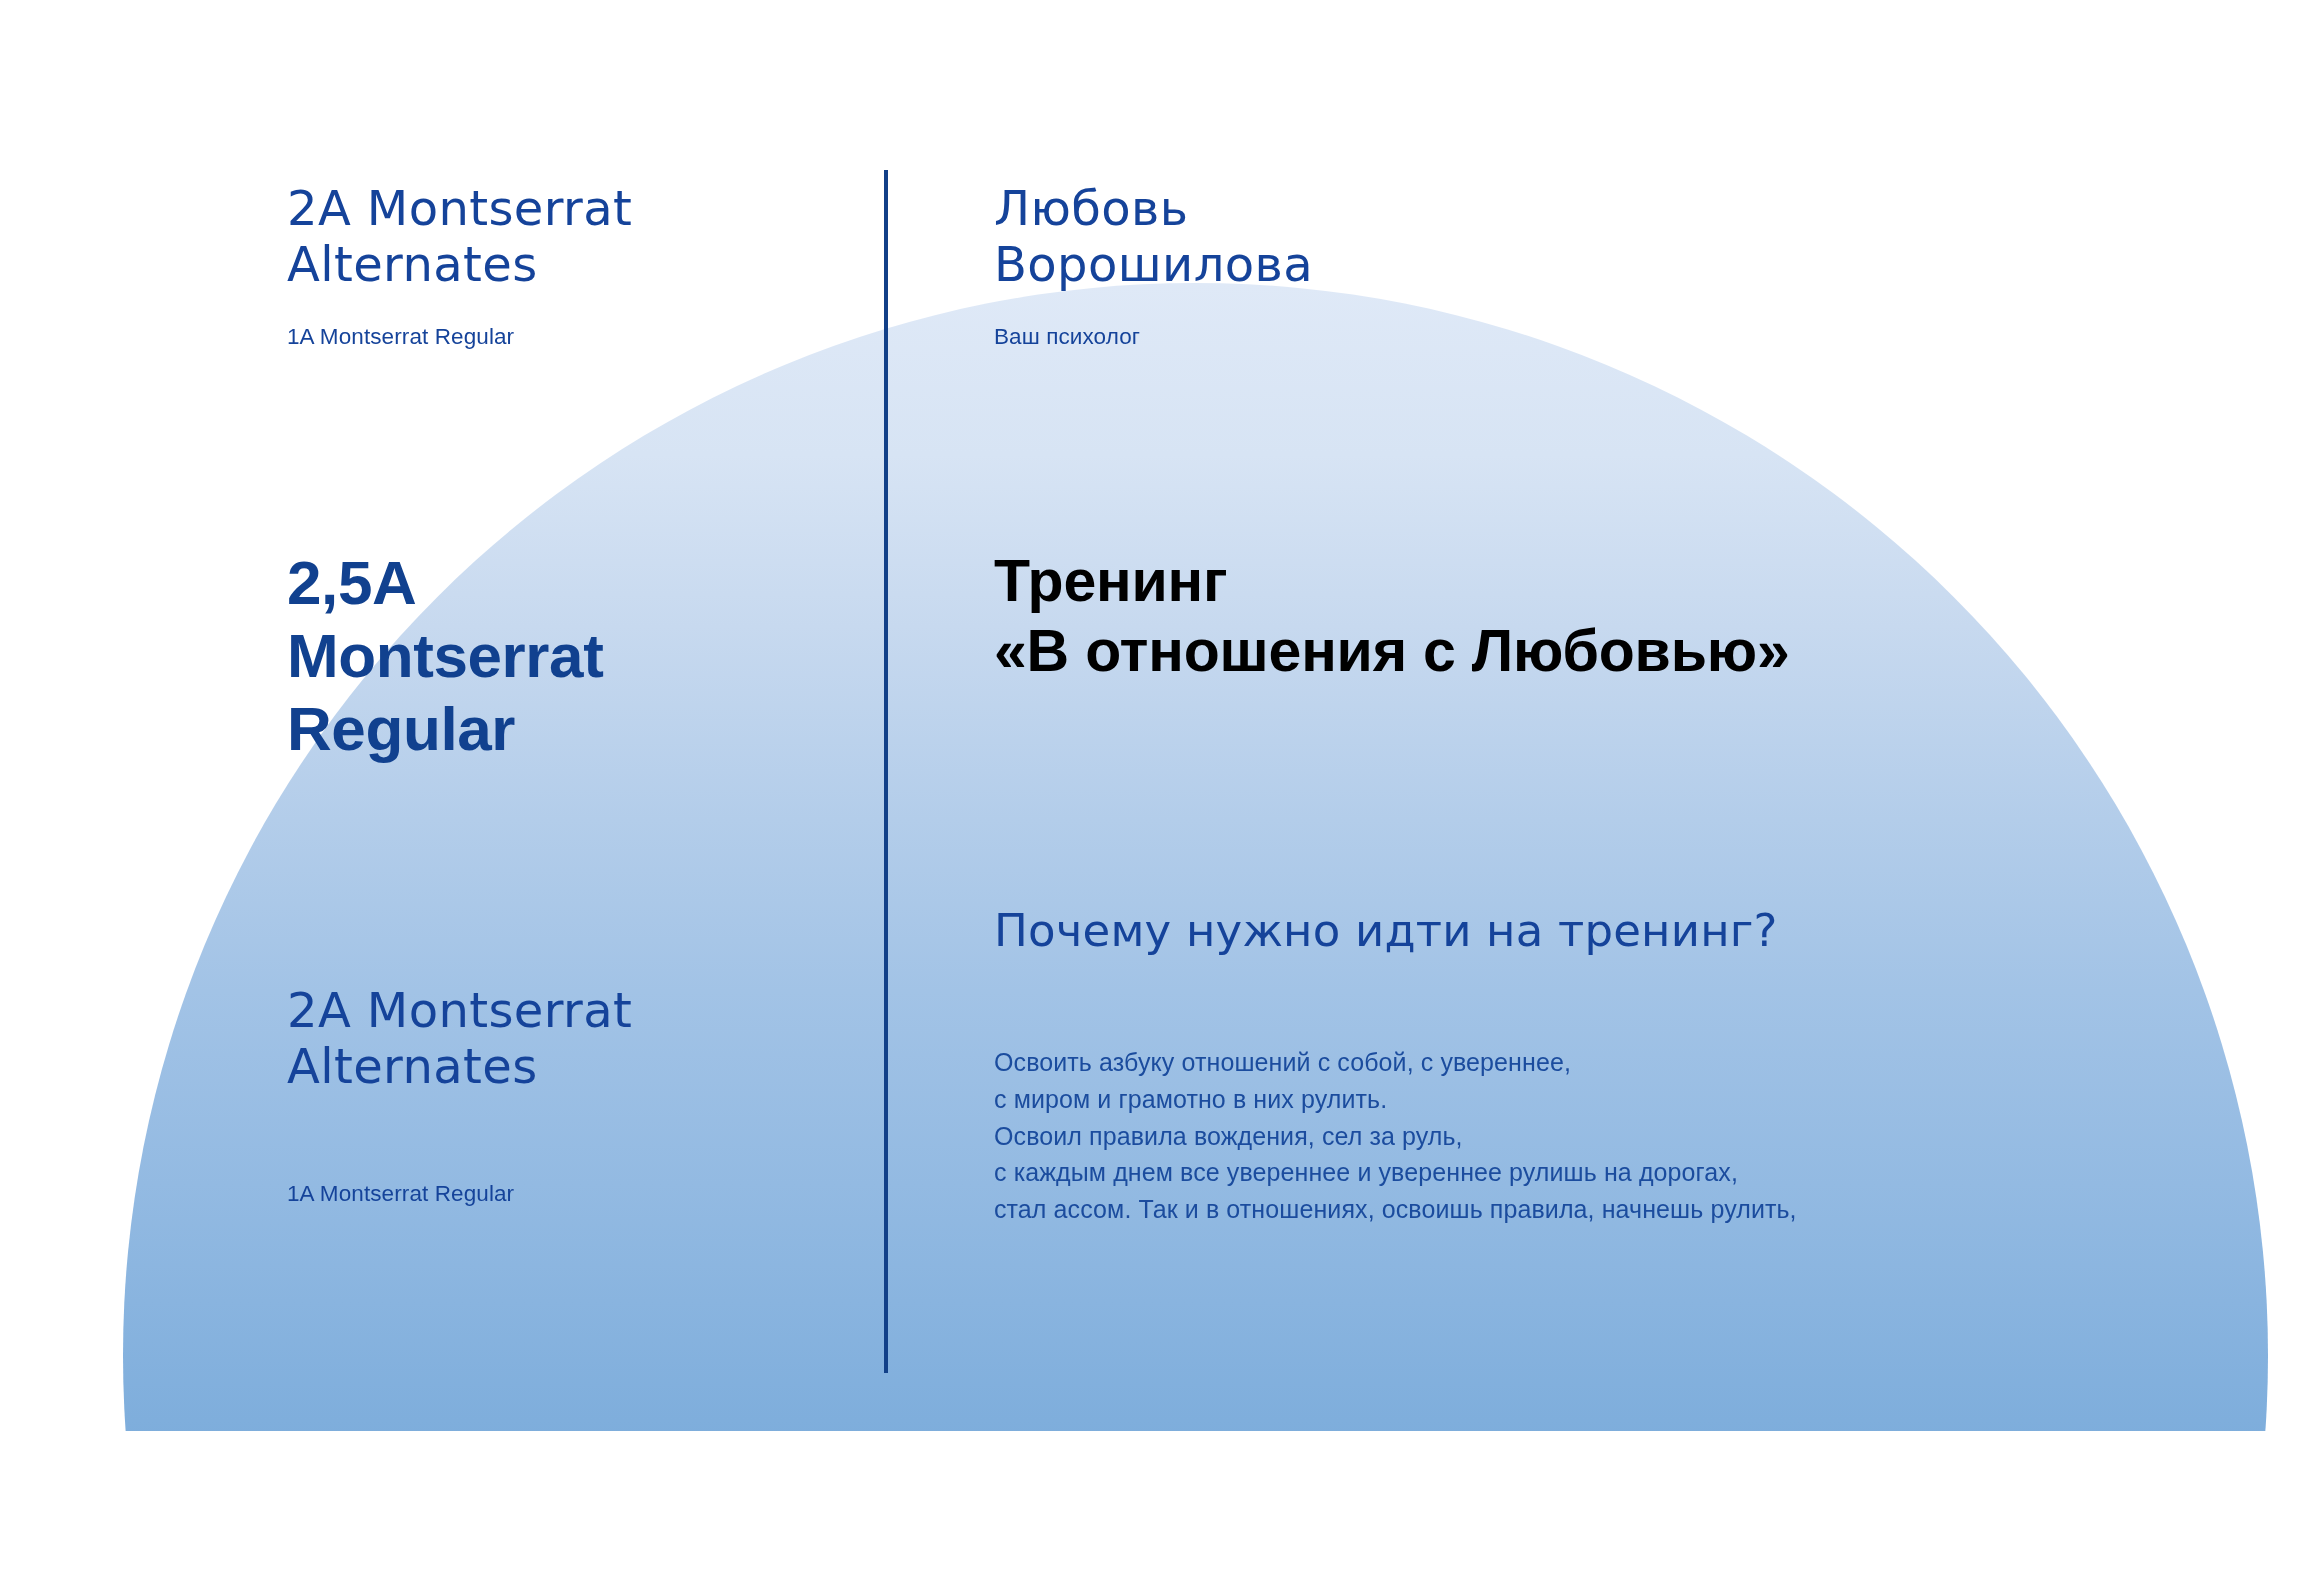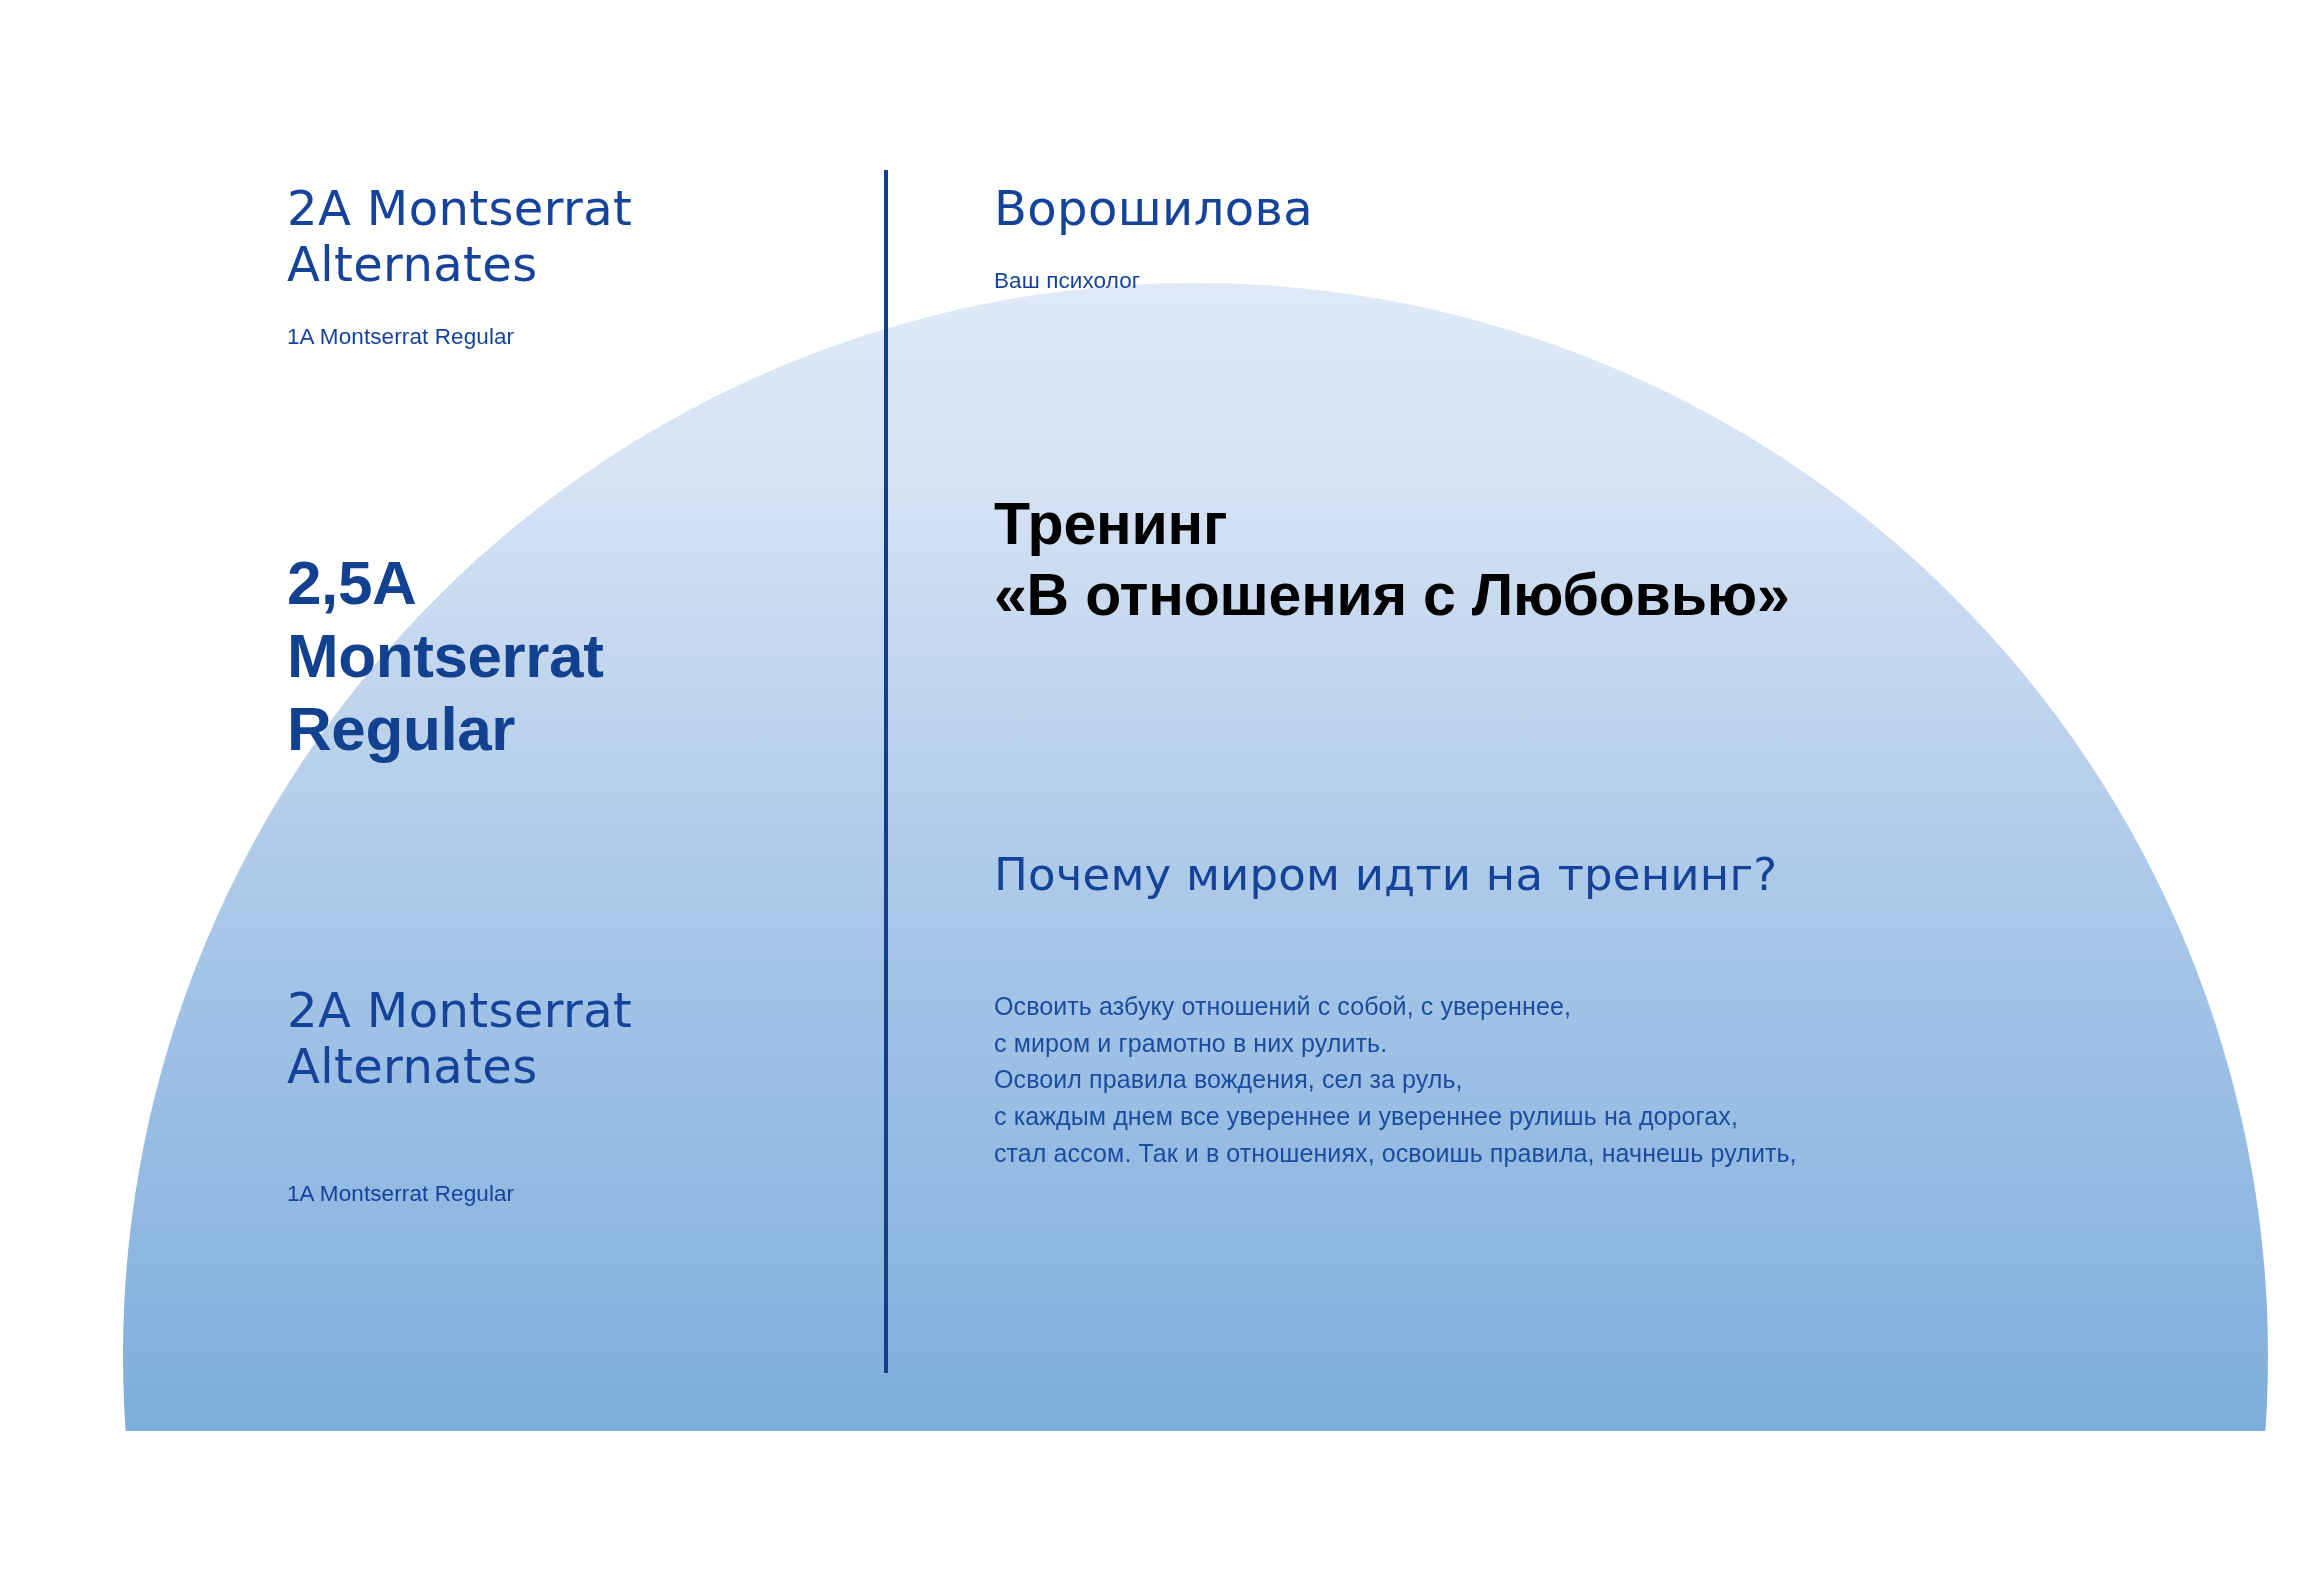--- a/index.html
+++ b/index.html
@@ -183,38 +183,39 @@
     </div>
 
     <div class="block-gap-md"></div>
 
     <p class="small-label">1A Montserrat Regular</p>
   </div>
 
   <div id="right-column" class="column">
 
     <div>
+      <p class="alt-heading">Любовь</p>
       <p class="alt-heading">Ворошилова</p>
     </div>
 
     <div class="block-gap-sm"></div>
 
     <p class="small-label">Ваш психолог</p>
 
     <div class="block-gap-xl"></div>
 
     <div>
       <p class="title-bold">Тренинг</p>
       <p class="title-bold">«В отношения с Любовью»</p>
     </div>
 
     <div class="block-gap-xxl"></div>
 
     <div>
-      <p class="question-line">Почему миром идти на тренинг?</p>
+      <p class="question-line">Почему нужно идти на тренинг?</p>
     </div>
 
     <div class="block-gap-body"></div>
 
     <div>
       <p class="body-line">Освоить азбуку отношений с собой, с увереннее,</p>
       <p class="body-line">с миром и грамотно в них рулить.</p>
       <p class="body-line">Освоил правила вождения, сел за руль,</p>
       <p class="body-line">с каждым днем все увереннее и увереннее рулишь на дорогах,</p>
       <p class="body-line">стал ассом. Так и в отношениях, освоишь правила, начнешь рулить,</p>

